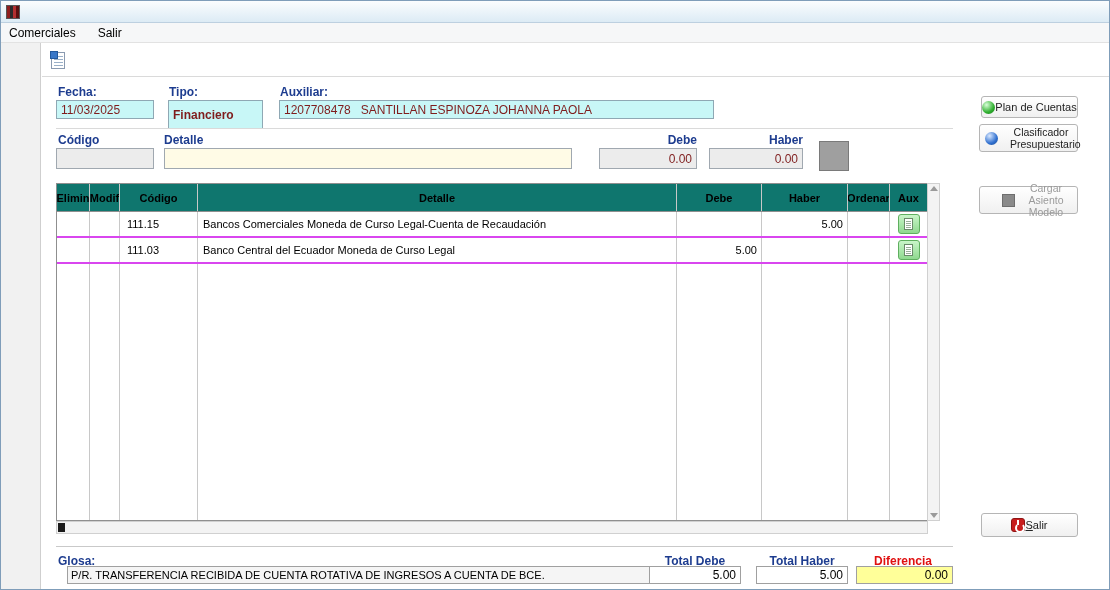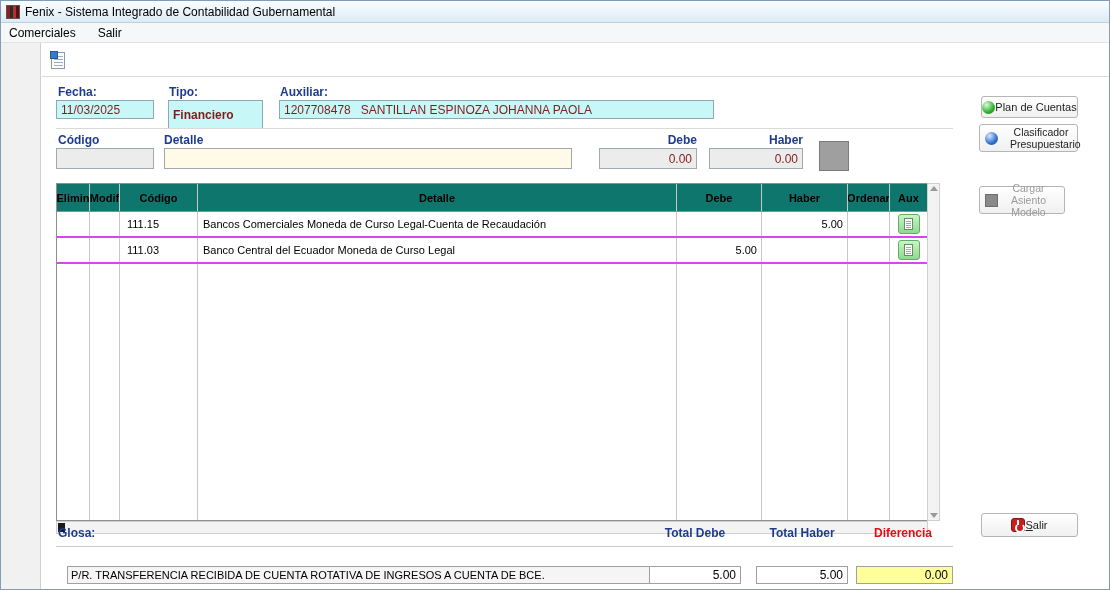--- a/index.html
+++ b/index.html
@@ -76,48 +76,47 @@
   .tri-down { width:0; height:0; border-left:4px solid transparent; border-right:4px solid transparent; border-top:5px solid #9a9a9a; }
   .hscroll { position:absolute; left:55px; top:478px; width:872px; height:13px; background:#f3f3f3; border:1px solid #d0d0d0;
              display:flex; align-items:center; }
   .hthumb { width:7px; height:9px; background:#1a1a1a; margin-left:1px; }
 
   
   .btn { position:absolute; background:linear-gradient(#ffffff,#f0f0f0); border:1px solid #b5b5b5; border-radius:3px;
          font-size:11px; color:#222; display:flex; align-items:center; justify-content:center; text-align:center; }
   .btn-plan   { left:980px; top:53px;  width:97px; height:22px; }
   .btn-clasif { left:978px; top:81px;  width:99px; height:28px; font-size:10.5px; line-height:1.15; }
-  .btn-cargar { left:978px; top:143px; width:86px; height:28px; font-size:10.5px; line-height:1.15; color:#9a9a9a; }
+  .btn-cargar { left:978px; top:143px; width:99px; height:28px; font-size:10.5px; line-height:1.15; color:#9a9a9a;justify-content:flex-end; }
   .btn-salir  { left:980px; top:470px; width:97px; height:24px; }
   .ball { width:13px; height:13px; border-radius:50%; flex:0 0 13px; }
   .ball-green { background:radial-gradient(circle at 35% 30%, #d8ffd8, #2faf2f 60%, #1d7a1d); }
   .ball-blue  { background:radial-gradient(circle at 35% 30%, #d8e8ff, #2f6fcf 60%, #1d4a8a); }
   .sq-gray { width:13px; height:13px; background:#8a8a8a; border:1px solid #6e6e6e; flex:0 0 13px; }
   .power { width:14px; height:14px; border-radius:3px; background:#c81e1e; position:relative; flex:0 0 14px; border:1px solid #8e1414; }
   .power::after { content:""; position:absolute; left:3px; top:4px; width:6px; height:6px; border:2px solid #fff; border-radius:50%; border-top-color:transparent; }
   .power::before { content:""; position:absolute; left:50%; top:1px; width:2px; height:5px; background:#fff; transform:translateX(-50%); z-index:1; }
   .underline-first::first-letter { text-decoration:underline; }
 
   
-  .foot-lbl { position:absolute; top:483px; font-size:12px; font-weight:bold; color:#1d3c8f; text-align:center; }
+  .foot-lbl { position:absolute; top:511px; font-size:12px; font-weight:bold; color:#1d3c8f; text-align:center; }
   .foot-lbl.red { color:#e01010; }
   .foot-box { position:absolute; top:523px; height:18px; border:1px solid #a0a0a0; background:#fff; font-size:12px;
               display:flex; align-items:center; }
   .glosa-box { left:66px; width:586px; background:#f5f5f5; font-size:11px; padding-left:3px; }
   .num-box { justify-content:flex-end; padding-right:4px; }
   .yellow-box { background:#ffff99; }
 </style>
 </head>
 <body>
 
 <div class="window">
 
   <div class="titlebar">
     <span class="app-icon"></span>
-    <span class="title-text">Fenix - Sistema Integrado de Contabilidad Gubernamental</span>
   </div>
 
   <div class="menubar">
     <span class="menu-item">Comerciales</span>
     <span class="menu-item">Salir</span>
   </div>
 
   <div class="main">
     <div class="left-strip"></div>
 

